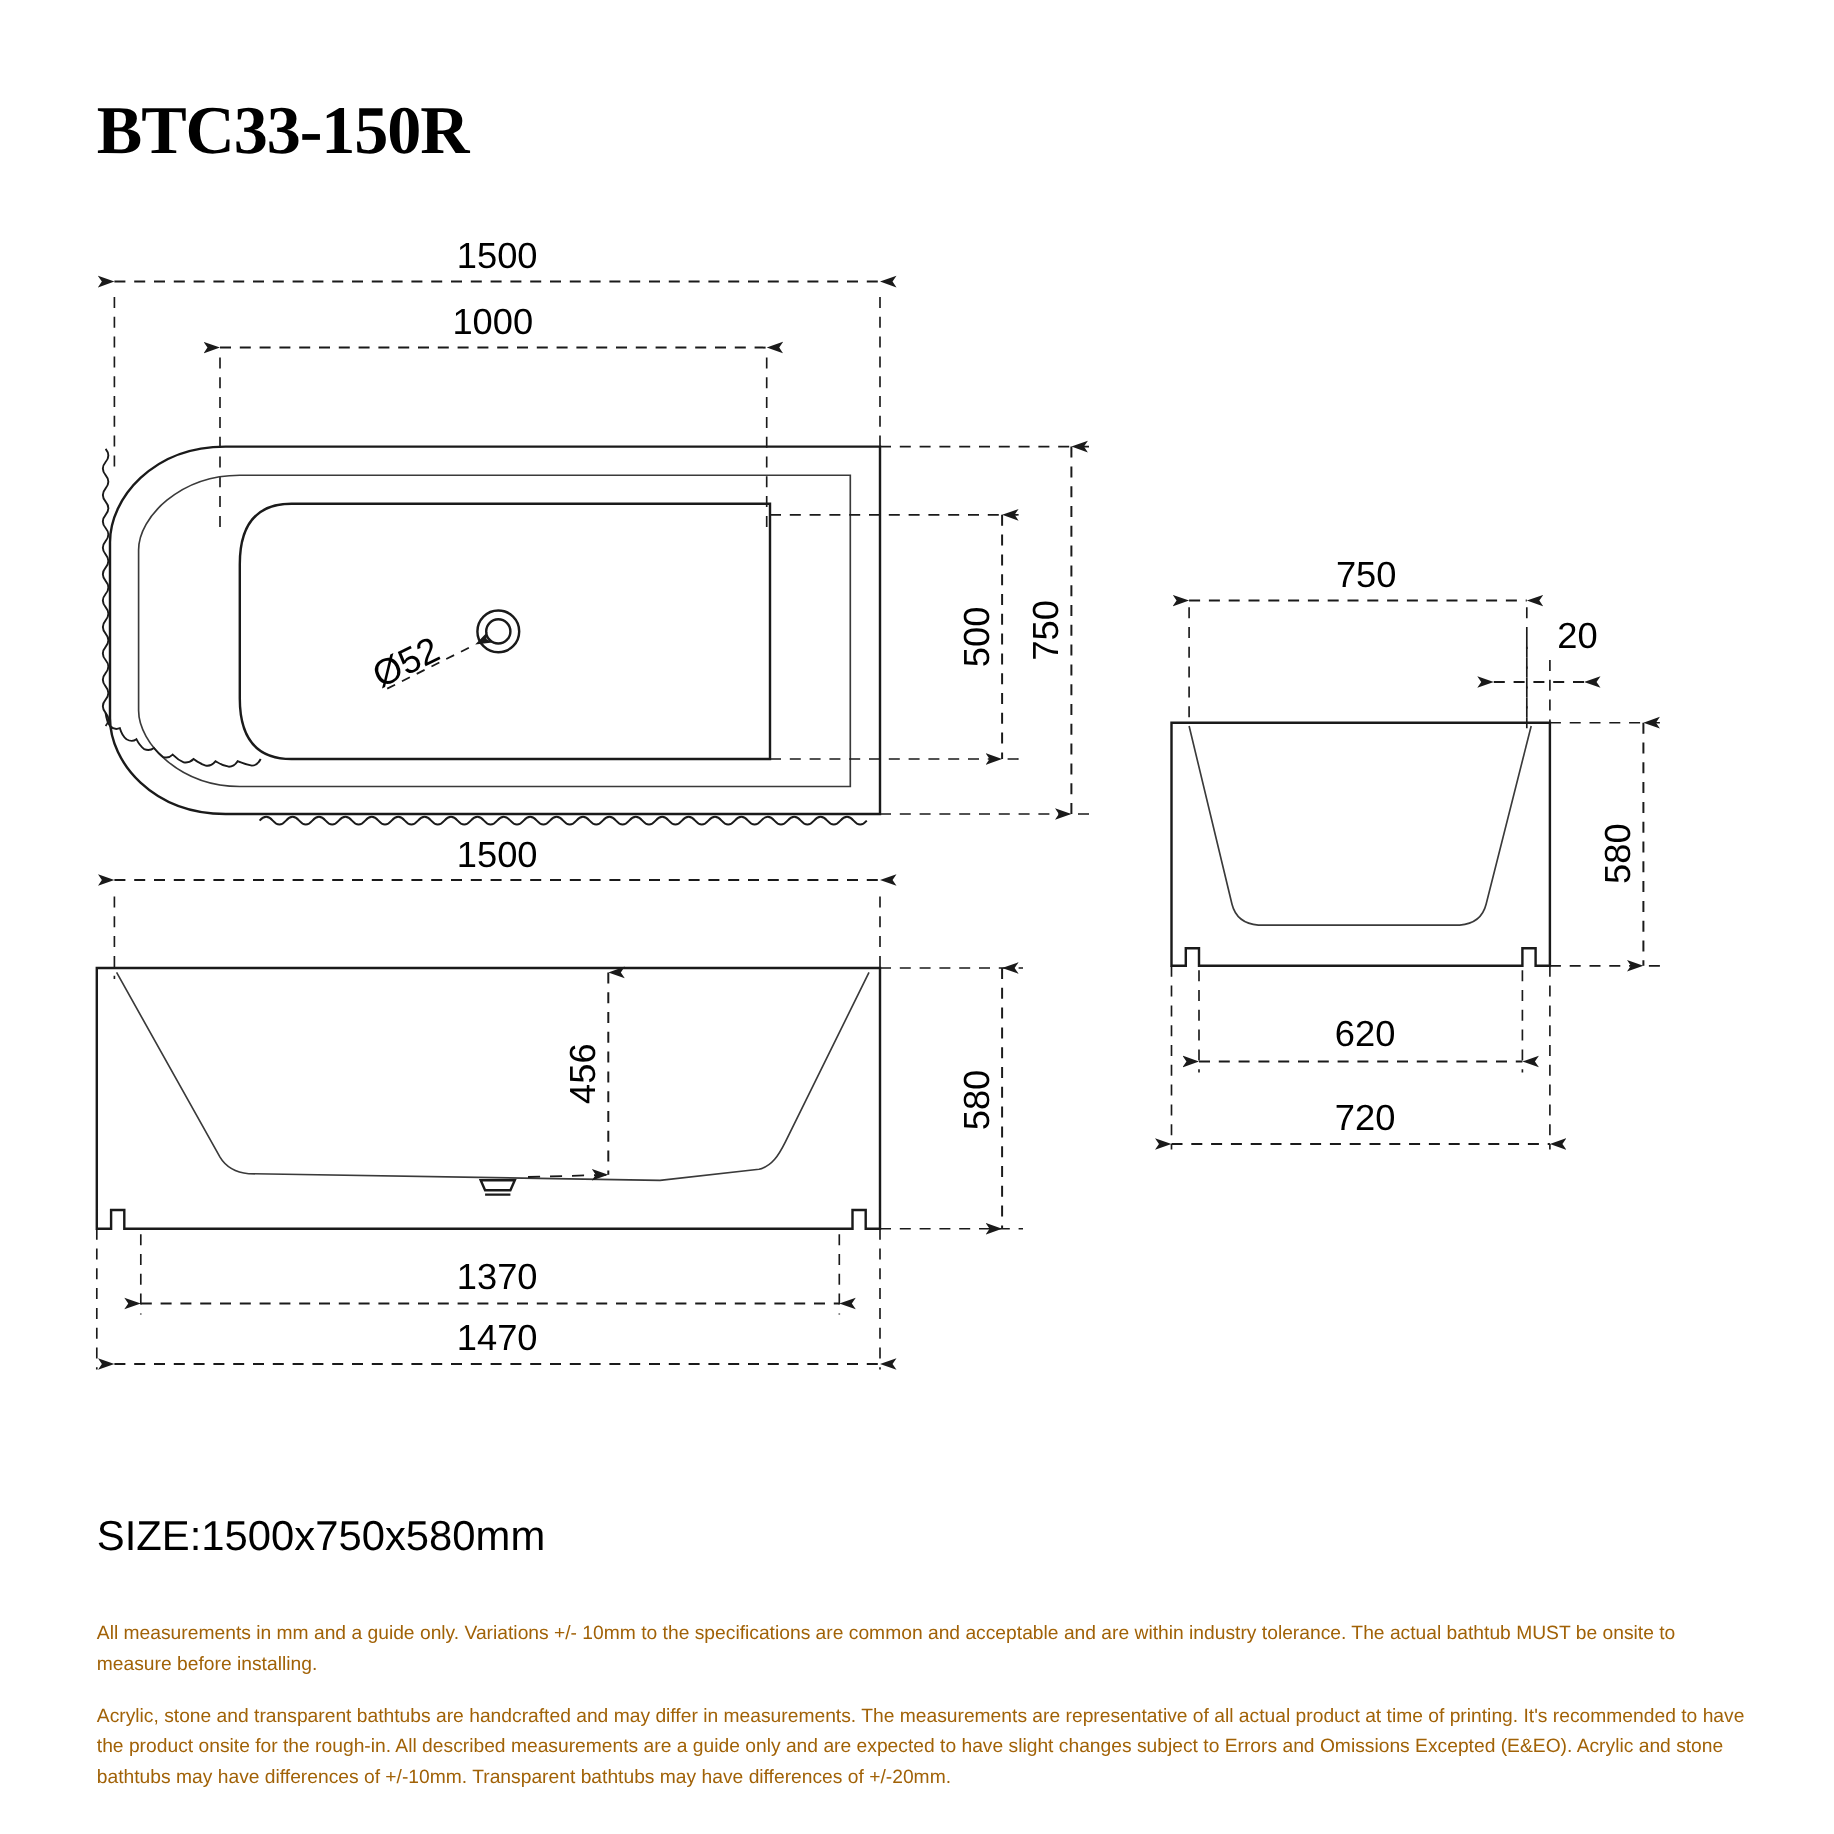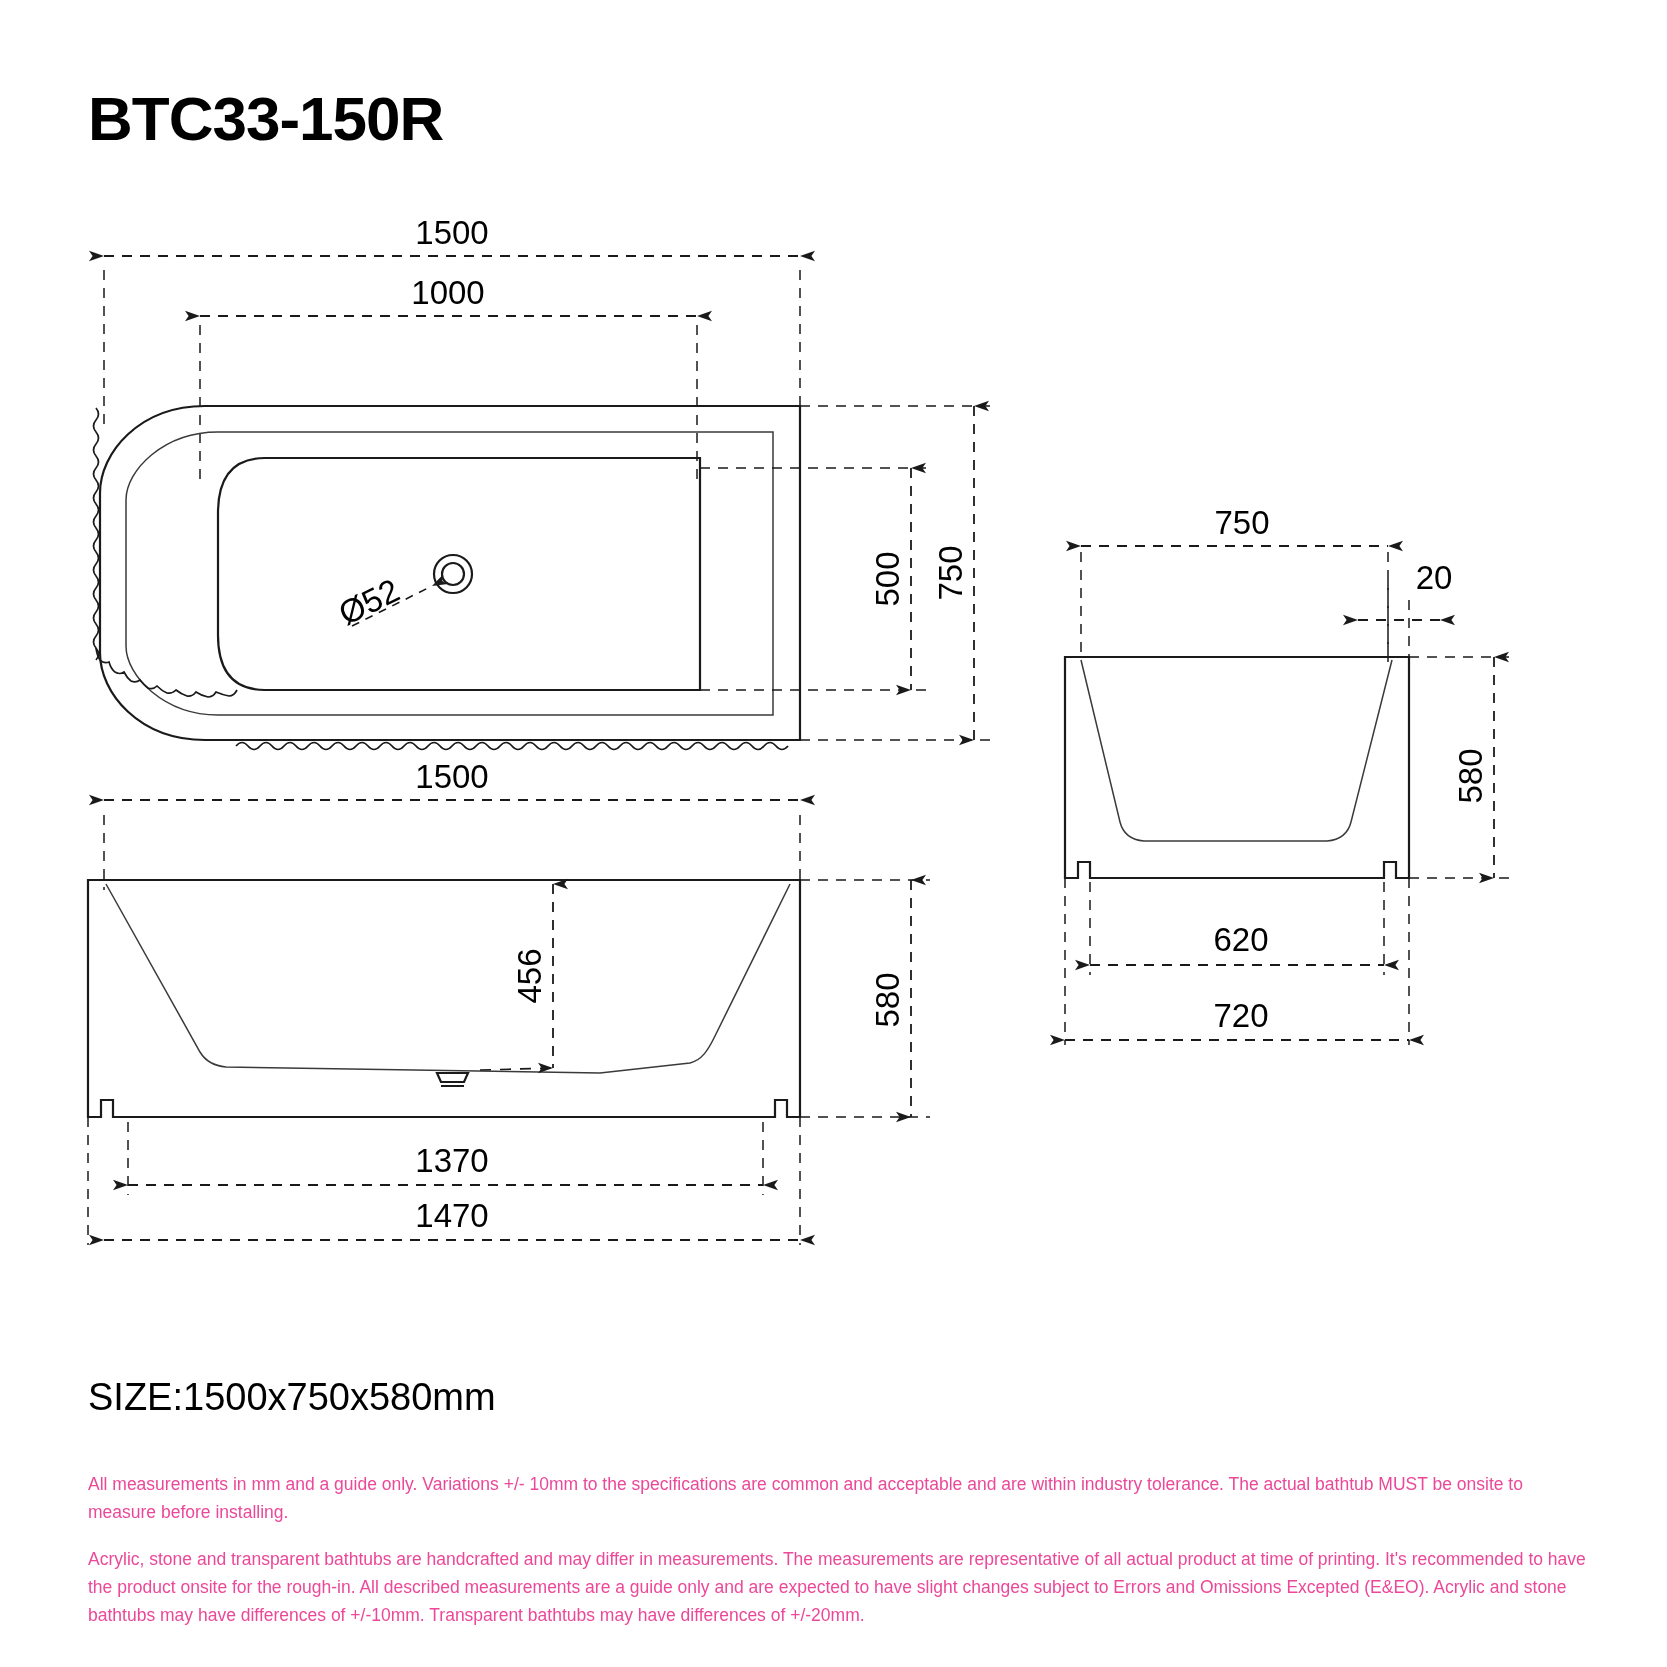--- a/index.html
+++ b/index.html
@@ -22,39 +22,39 @@
     height: 1667px;
   }
   .title {
     position: absolute;
     left: 88px;
     top: 88px;
     font-size: 62px;
     font-weight: bold;
     letter-spacing: -1px;
     line-height: 1;
-    font-family: Liberation Sans, sans-serif;
+    font-family: Liberation Serif, serif;
   }
   .size-line {
     position: absolute;
     left: 88px;
     top: 1376px;
     font-size: 38px;
     font-weight: normal;
     letter-spacing: 0px;
     font-family: "Liberation Sans", sans-serif;
   }
   .notes {
     position: absolute;
     left: 88px;
     top: 1470px;
     width: 1500px;
     font-size: 17.5px;
     line-height: 1.62;
-    color: #ec4899;
+    color: #a16207;
     font-family: "Liberation Sans", sans-serif;
   }
   .notes p {
     margin: 0 0 18px 0;
   }
   svg { display: block; }
   .dimtext {
     font-family: "Liberation Sans", sans-serif;
     font-size: 33px;
     fill: #000;

